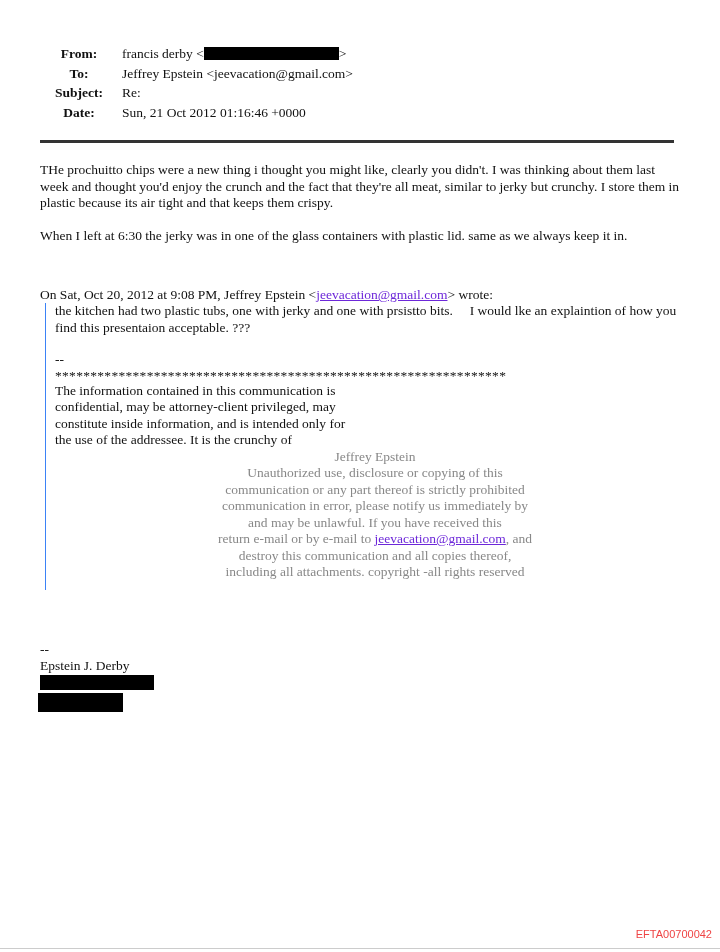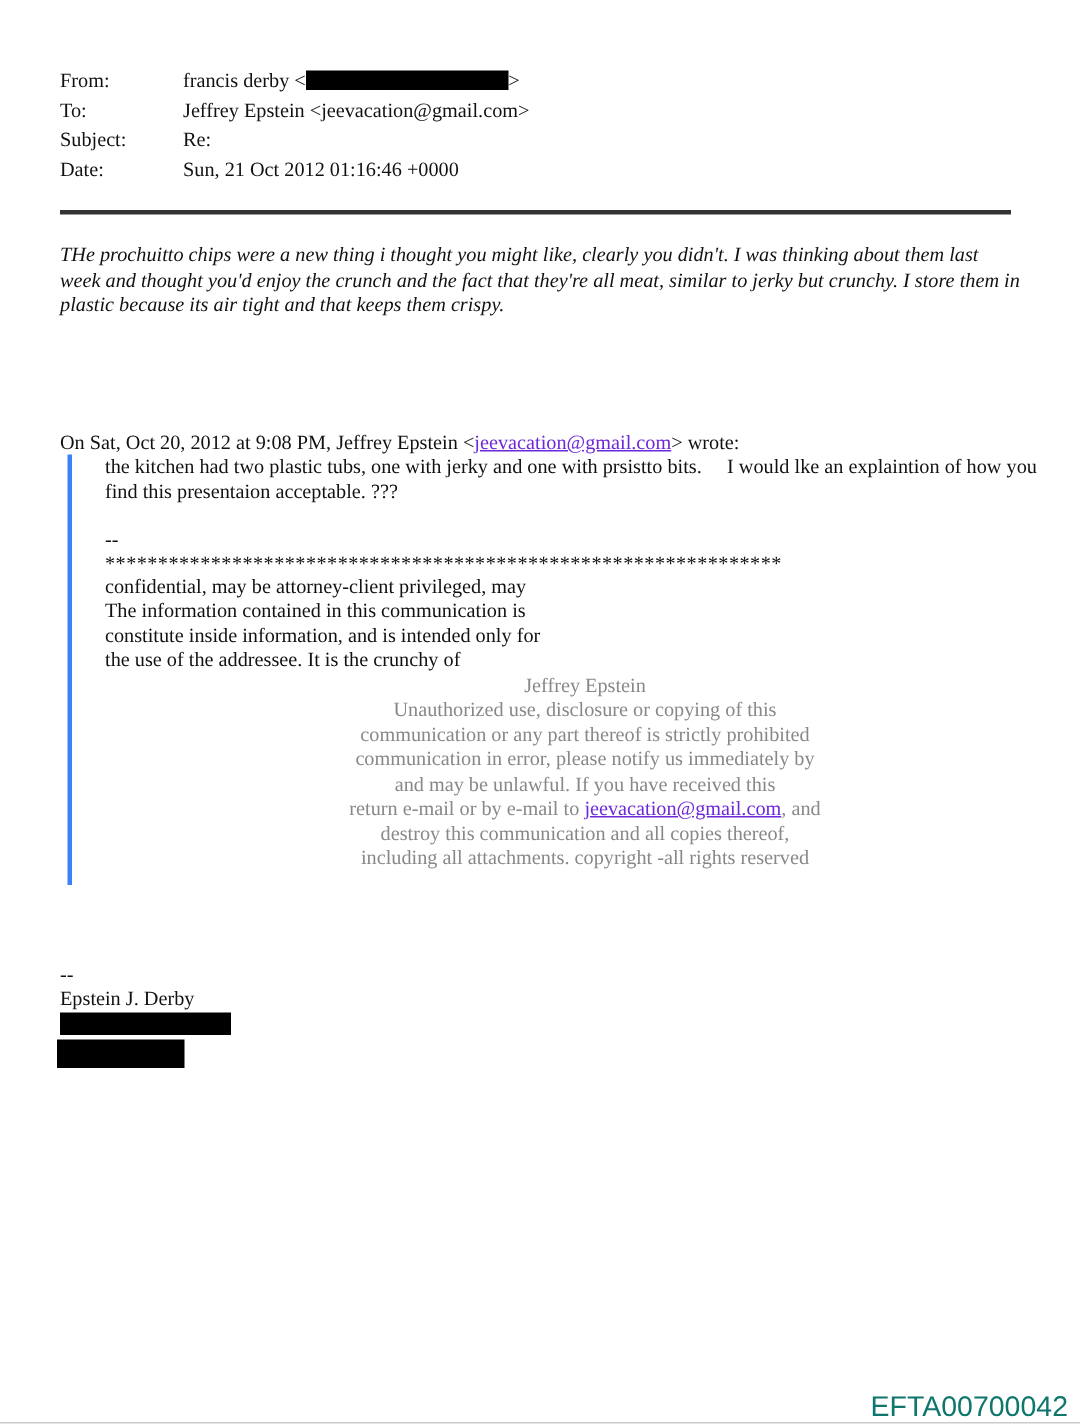--- a/index.html
+++ b/index.html
@@ -1,33 +1,33 @@
 <!DOCTYPE html>
 <html><head>
   <meta charset="utf-8">
   <style>
     html, body { margin:0; padding:0; background:#ffffff; }
     body { width:720px; height:952px; position:relative; overflow:hidden;
       font-family:"Liberation Serif", serif; color:#111; font-size:13.5px; }
     .hdr { position:absolute; left:40px; top:44px; line-height:19.5px; }
     .hrow { display:flex; }
-    .hlabel { width:78px; text-align:left; font-weight:normal; padding-right:4px; }
+    .hlabel { width:78px; text-align:center; font-weight:bold; padding-right:4px; }
     .redact { display:inline-block; background:#000; height:13px; vertical-align:-2px; }
     .sep { position:absolute; left:40px; top:140px; width:634px; height:3px; background:#333; }
     .body-text { position:absolute; left:40px; top:162px; width:640px; line-height:16.5px; }
-    .body-text p { margin:0 0 16px 0;font-style:italic; }
+    .body-text p { margin:0 0 16px 0; }
     .quote-intro { position:absolute; left:40px; top:287px; width:650px; line-height:16.5px; }
     .quote { position:absolute; left:45px; top:303px; width:640px; height:287px;
-      border-left:3px solid #3b82f6; padding-left:22px; line-height:16.5px; }
+      border-left:1px solid #3b82f6; padding-left:9px; line-height:16.5px; }
     .quote p { margin:0; }
     .grey { color:#888;text-align:center; }
     a { color:#6d28d9; text-decoration:underline; }
     .sig { position:absolute; left:40px; top:642px; line-height:16px; }
     .footer-id { position:absolute; right:8px; top:928px; font-family:"Liberation Sans", sans-serif;
-      font-size:19px; color:#0f766e; }
+      font-size:11px; color:#ef4444; }
     .bottom-line { position:absolute; left:0; right:0; top:948px; height:1px; background:#ccc; }
   </style>
 </head>
 <body>
 
 <div class="hdr">
   <div class="hrow">
     <span class="hlabel">From:</span>
     <span><span>francis derby &lt;</span><span class="redact" style="width:135px"></span><span>&gt;</span></span>
   </div>
@@ -42,33 +42,34 @@
   <div class="hrow">
     <span class="hlabel">Date:</span>
     <span>Sun, 21 Oct 2012 01:16:46 +0000</span>
   </div>
 </div>
 
 <div class="sep"></div>
 
 <div class="body-text">
   <p>THe prochuitto chips were a new thing i thought you might like, clearly you didn't. I was thinking about them last week and thought you'd enjoy the crunch and the fact that they're all meat, similar to jerky but crunchy. I store them in plastic because its air tight and that keeps them crispy.</p>
+  <p>When I left at 6:30 the jerky was in one of the glass containers with plastic lid. same as we always keep it in.</p>
 </div>
 
 <div class="quote-intro">
   <span>On Sat, Oct 20, 2012 at 9:08 PM, Jeffrey Epstein &lt;</span><a>jeevacation@gmail.com</a><span>&gt; wrote:</span>
 </div>
 
 <div class="quote">
   <p style="white-space:pre-wrap">the kitchen had two plastic tubs, one with jerky and one with prsistto bits.     I would lke an explaintion of how you find this presentaion acceptable. ???</p>
   <p style="height:16px"></p>
   <p>--</p>
   <p style="letter-spacing:0.3px;line-height:14px">****************************************************************</p>
+  <p>The information contained in this communication is</p>
   <p>confidential, may be attorney-client privileged, may</p>
-  <p>The information contained in this communication is</p>
   <p>constitute inside information, and is intended only for</p>
   <p>the use of the addressee. It is the crunchy of</p>
   <p class="grey">Jeffrey Epstein</p>
   <p class="grey">Unauthorized use, disclosure or copying of this</p>
   <p class="grey">communication or any part thereof is strictly prohibited</p>
   <p class="grey">communication in error, please notify us immediately by</p>
   <p class="grey">and may be unlawful. If you have received this</p>
   <p class="grey"><span>return e-mail or by e-mail to </span><a>jeevacation@gmail.com</a><span>, and</span></p>
   <p class="grey">destroy this communication and all copies thereof,</p>
   <p class="grey">including all attachments. copyright -all rights reserved</p>

